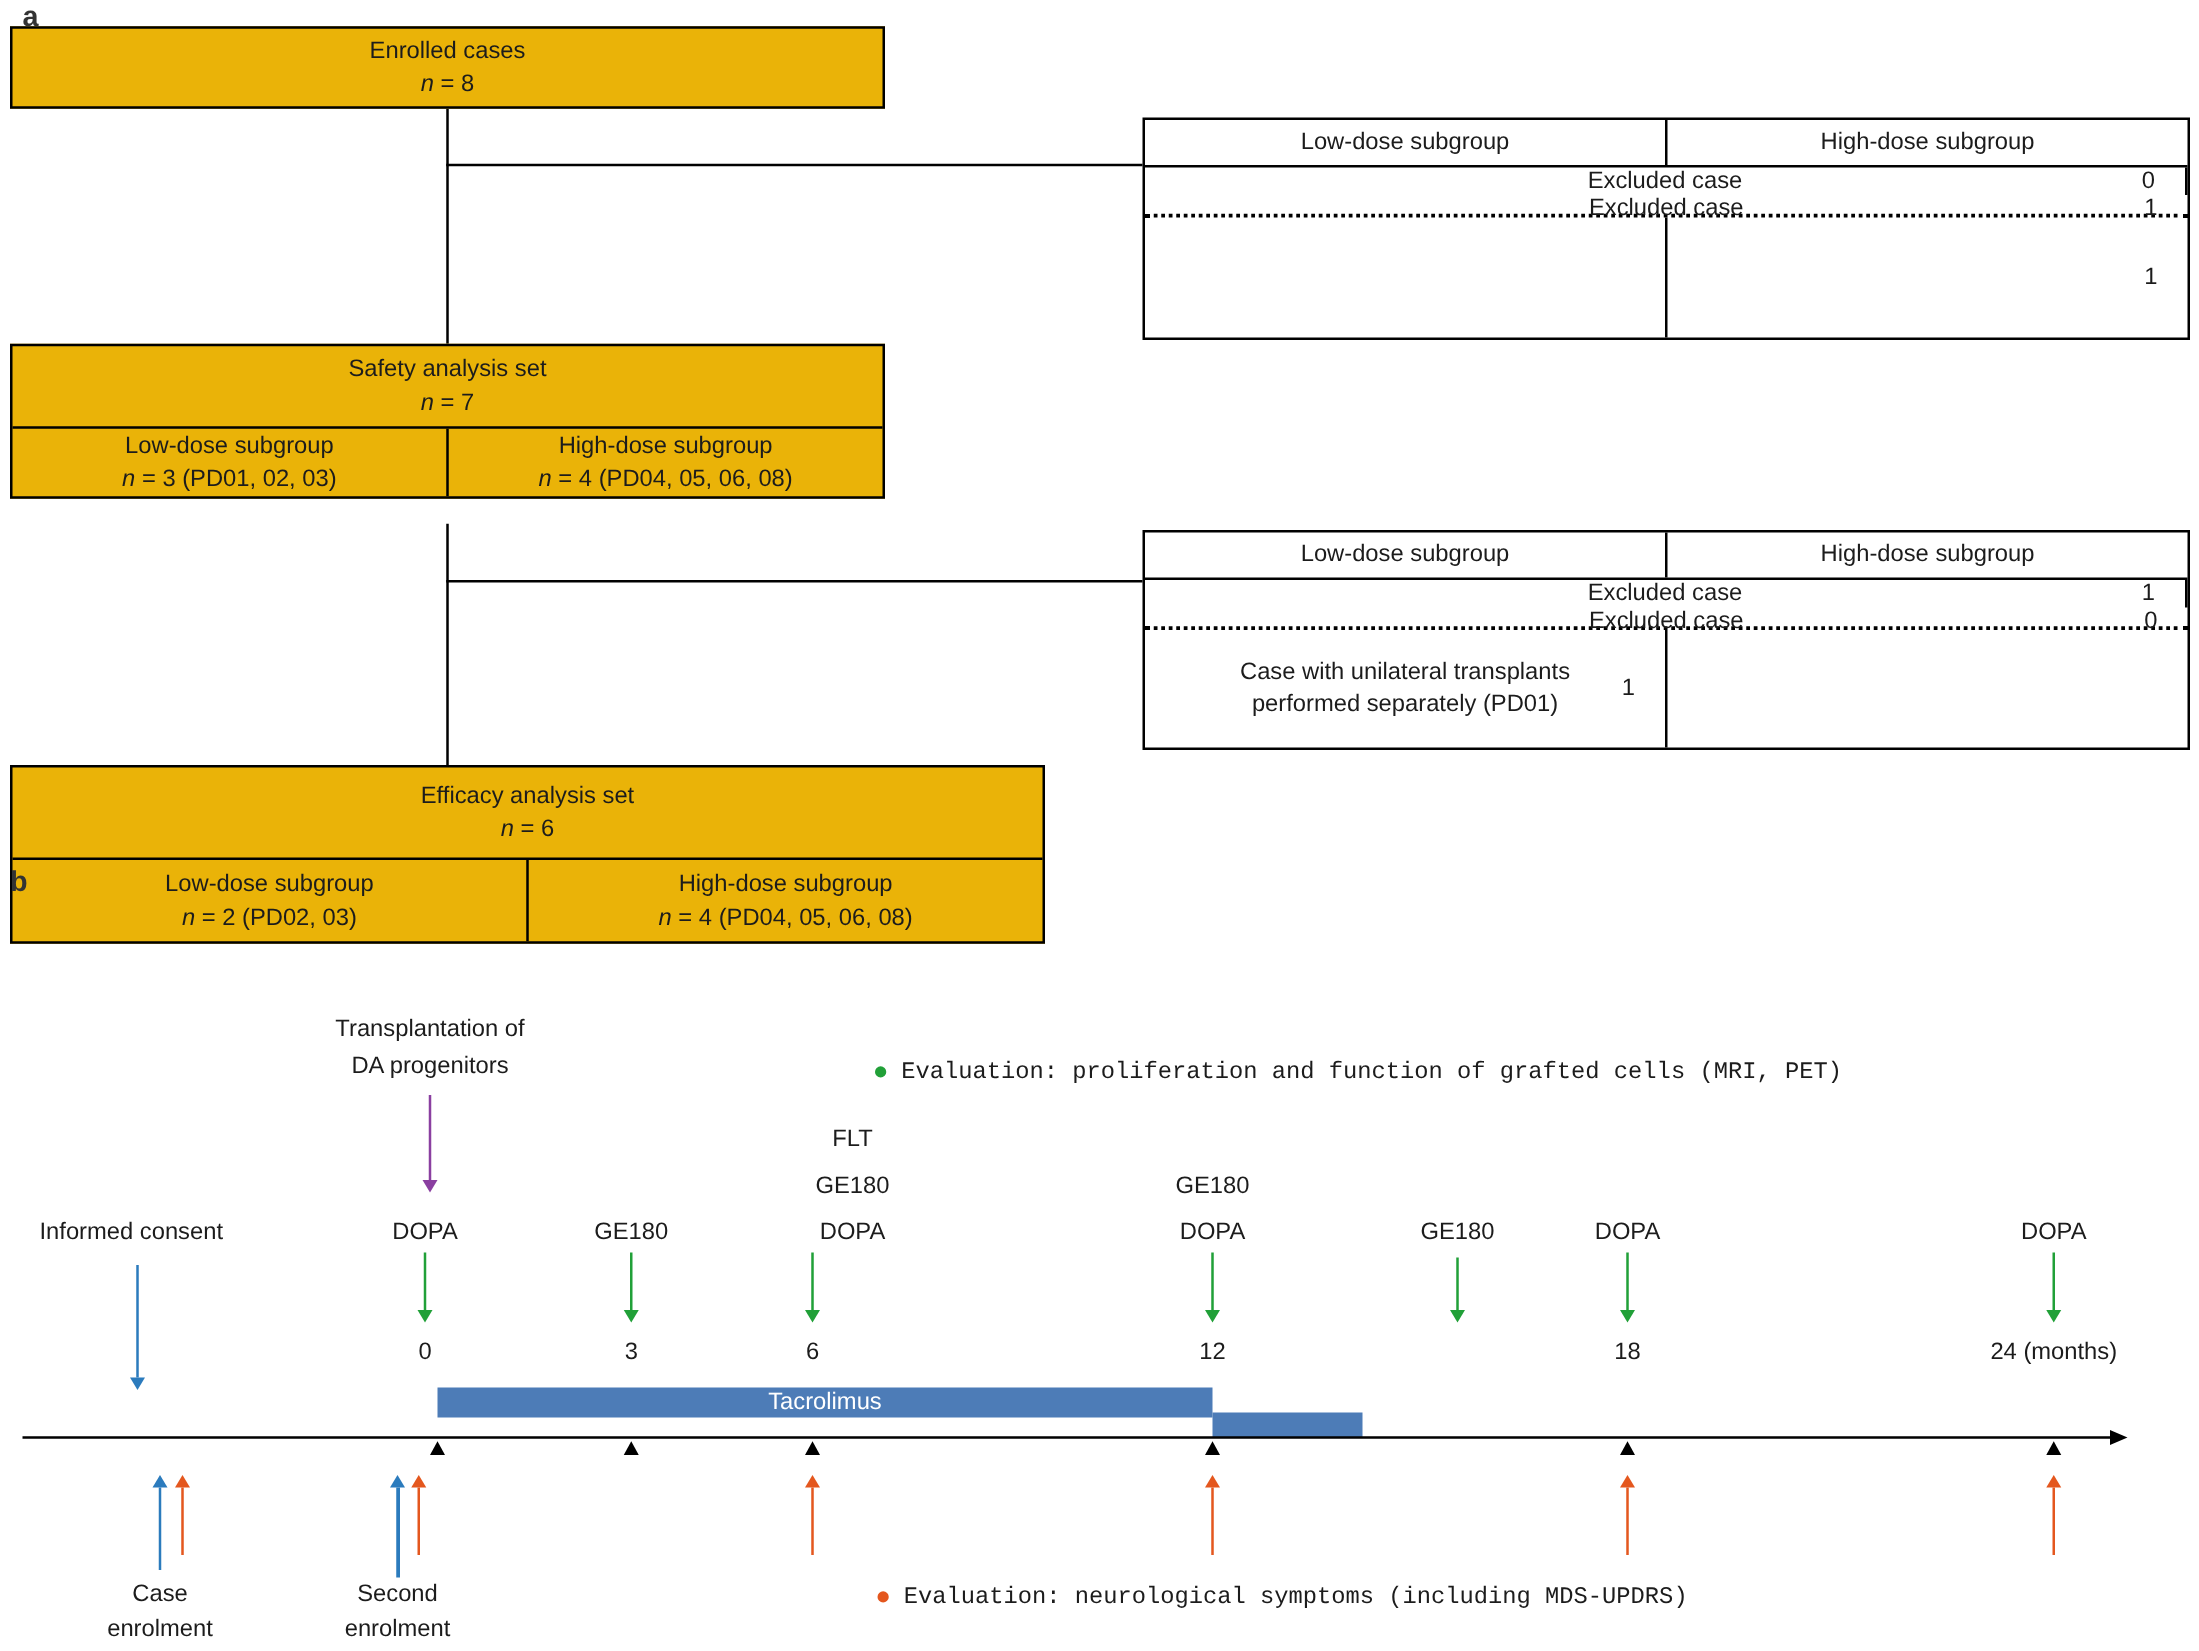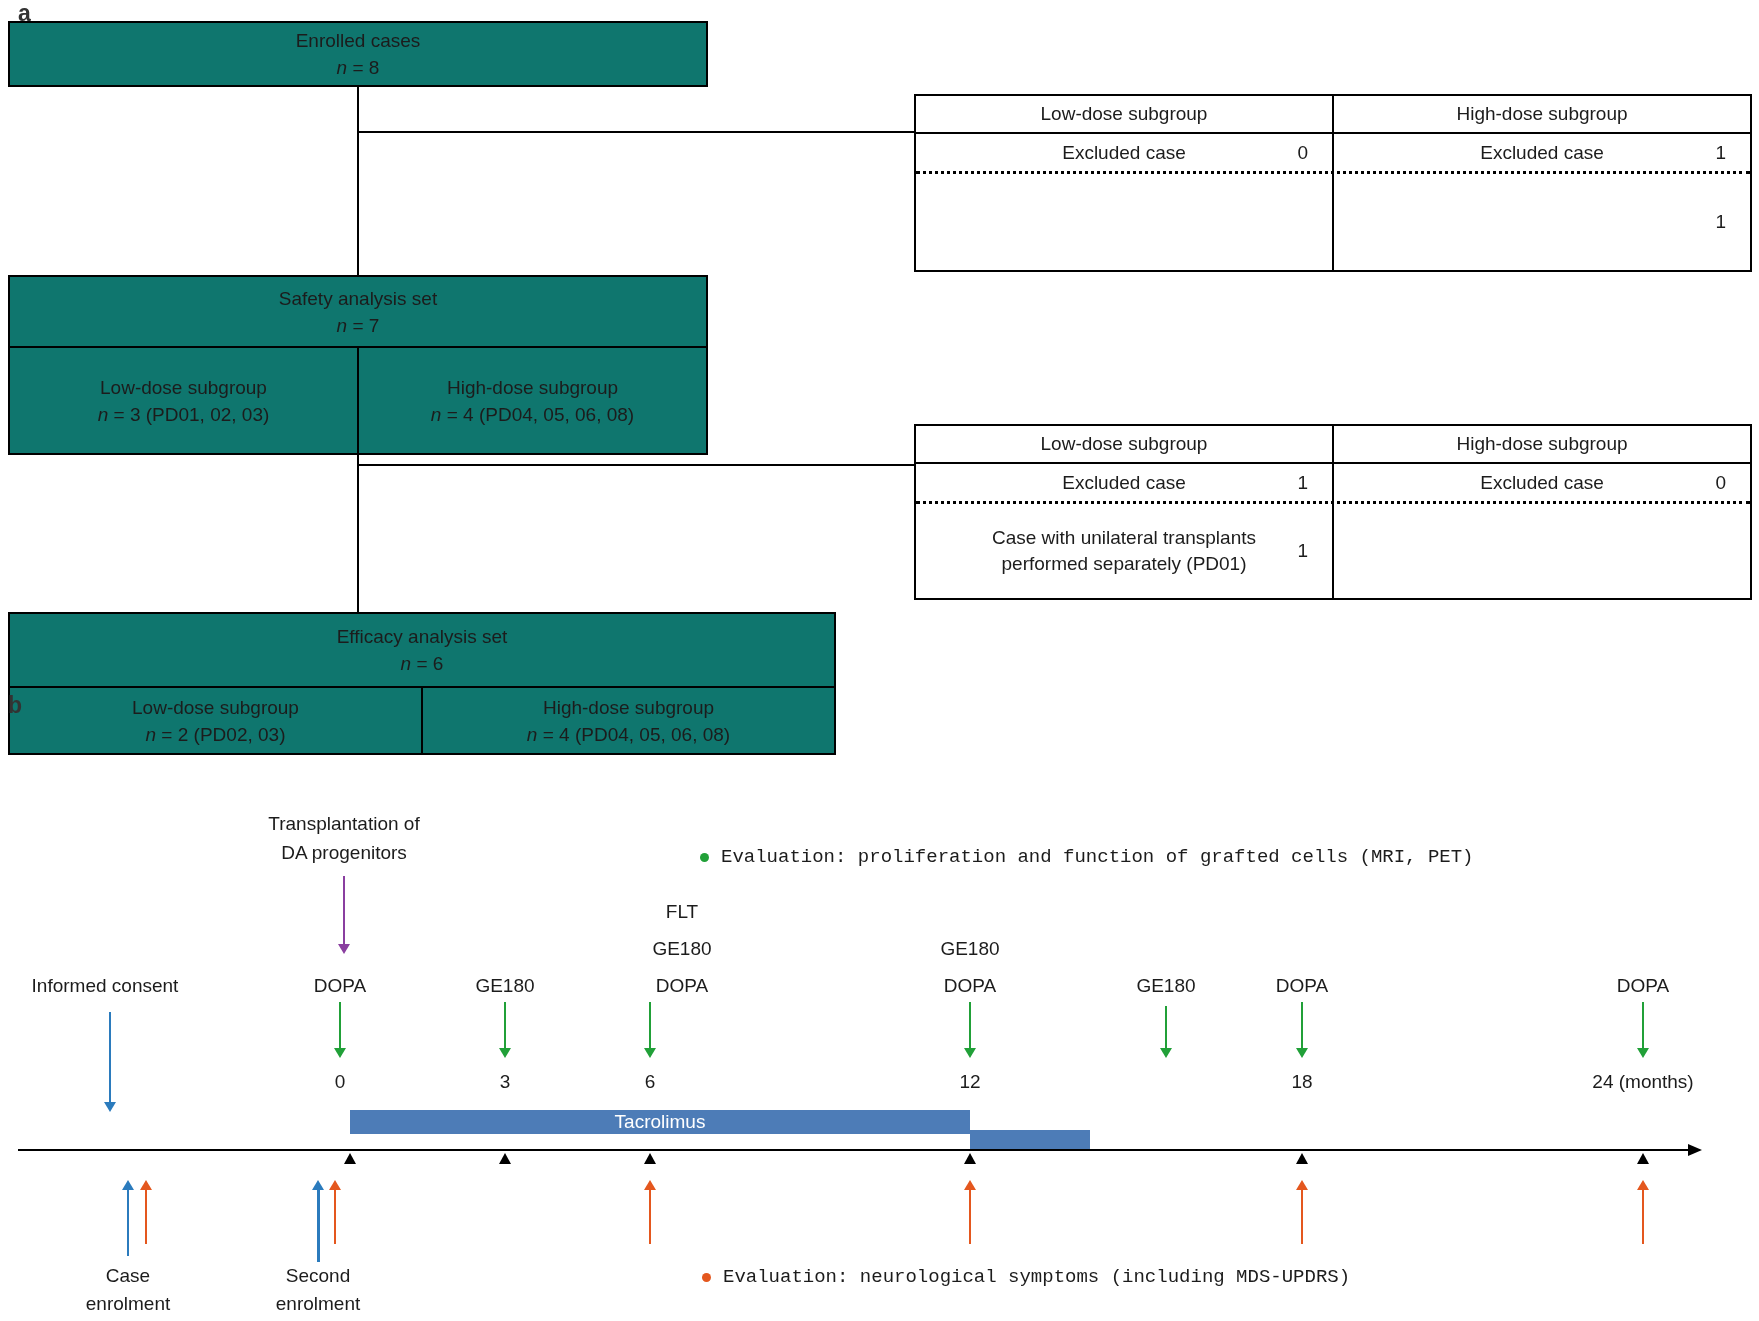--- a/index.html
+++ b/index.html
@@ -3,32 +3,32 @@
 <meta charset="utf-8">
 <style>
   html,body{margin:0;padding:0;background:#fff;}
   .canvas{
     position:relative;width:1759px;height:1321px;background:#ffffff;
     font-family:"Liberation Sans","DejaVu Sans",sans-serif;
     color:#1c1c1c;font-size:19px;overflow:hidden;
   }
   .panel-label{position:absolute;font-weight:bold;font-size:23px;color:#333;}
   
-  .box{position:absolute;border:2px solid #000;background:#0f766e;box-sizing:border-box;}
+  .box{position:absolute;border:2px solid #000;background:#eab308;box-sizing:border-box;}
   .box-center{display:flex;flex-direction:column;align-items:center;justify-content:center;height:100%;}
   .bline{line-height:27px;text-align:center;}
   .btitle{border-bottom:2px solid #000;display:flex;flex-direction:column;align-items:center;justify-content:center;box-sizing:border-box;}
   .bcells{display:flex;flex:1;}
   .bcell{flex:1;display:flex;flex-direction:column;align-items:center;justify-content:center;box-sizing:border-box;}
   .bcell.divr{border-right:2px solid #000;}
   .conn{position:absolute;background:#000;}
   
   .xtable{position:absolute;border:2px solid #000;box-sizing:border-box;display:flex;flex-direction:column;background:#fff;}
   .xhead{display:flex;height:38px;border-bottom:2px solid #000;box-sizing:border-box;}
-  .xrow1{display:flex;height:40px;border-bottom:3px dotted #000;box-sizing:border-box;}
+  .xrow1{display:flex;height:40px;border-bottom:3px dotted #000;box-sizing:border-box;flex-direction:column;}
   .xrow2{display:flex;flex:1;}
   .tcell{flex:1;position:relative;display:flex;align-items:center;justify-content:center;box-sizing:border-box;text-align:center;}
   .tcell.divr{border-right:2px solid #000;}
   .tval{position:absolute;right:24px;top:50%;transform:translateY(-50%);}
   .reason{max-width:298px;line-height:26px;}
   
   .evlabels{position:absolute;width:160px;text-align:center;}
   .evlabel{line-height:37px;height:37px;}
   .tick{position:absolute;width:160px;text-align:center;line-height:28px;}
   .txt2{position:absolute;text-align:center;line-height:29px;}
@@ -86,21 +86,21 @@
       </div>
     </div>
     <div class="xrow2">
       <div class="tcell divr"></div>
       <div class="tcell">
         <span class="tval">1</span>
       </div>
     </div>
   </div>
 
-  <div class="box" style="left:8px;top:275px;width:700px;height:180px;display:flex;flex-direction:column">
+  <div class="box" style="left:8px;top:275px;width:700px;height:124px;display:flex;flex-direction:column">
     <div class="btitle" style="height:71px">
       <div class="bline">Safety analysis set</div>
       <div class="bline"><i>n</i><span> = 7</span></div>
     </div>
     <div class="bcells">
       <div class="bcell divr">
         <div class="bline">Low-dose subgroup</div>
         <div class="bline"><i>n</i><span> = 3 (PD01, 02, 03)</span></div>
       </div>
       <div class="bcell">

